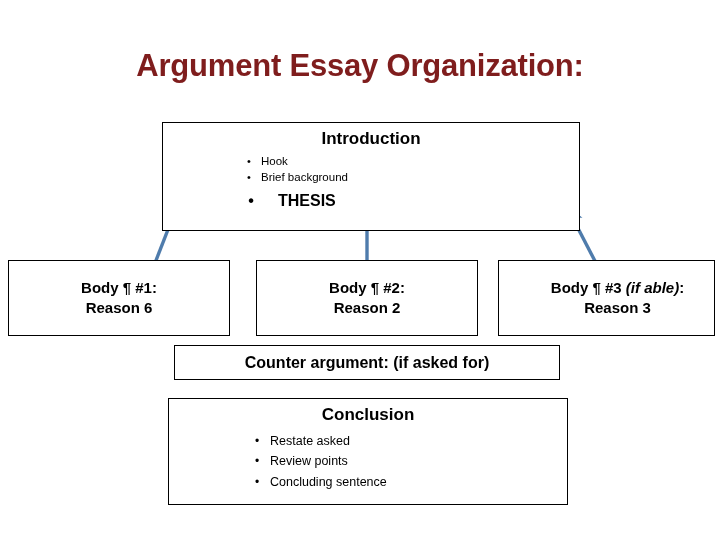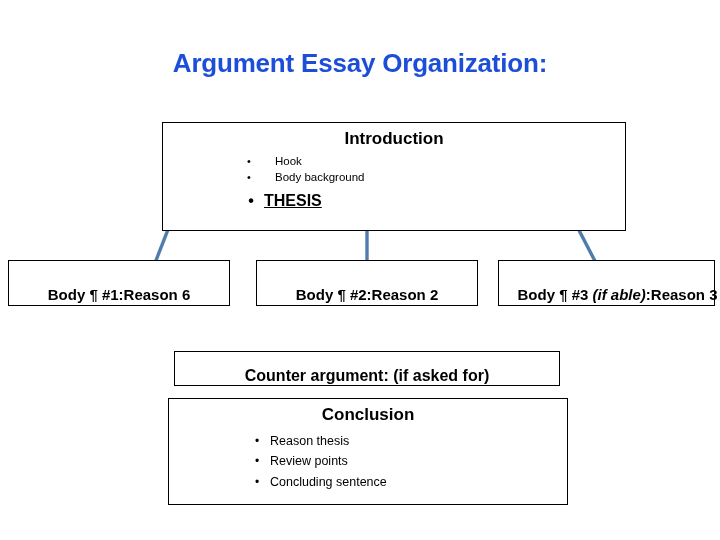--- a/index.html
+++ b/index.html
@@ -20,23 +20,23 @@
     background: #ffffff;
   }
 
   
   #title {
     position: absolute;
     left: 0;
     top: 48px;
     width: 720px;
     text-align: center;
-    font-size: 26px;
-    font-weight: bold;
-    color: #1d4ed8;
+    font-size: 31px;
+    font-weight: bold;
+    color: #7f1d1d;
     letter-spacing: -0.2px;
     white-space: nowrap;
   }
 
   
   .box {
     position: absolute;
     box-sizing: border-box;
     border: 1.5px solid #000000;
     background: #ffffff;
@@ -46,21 +46,21 @@
     text-align: center;
     font-size: 17px;
     font-weight: bold;
     line-height: 1.15;
   }
 
   
   #intro-box {
     left: 162px;
     top: 122px;
-    width: 464px;
+    width: 418px;
     height: 109px;
   }
   #intro-box .box-heading {
     margin-top: 6px;
   }
   .bullet-row {
     display: flex;
     align-items: baseline;
   }
   .bullet-mark {
@@ -77,69 +77,66 @@
   }
   #intro-list .small-row {
     font-size: 11.5px;
     line-height: 1.45;
   }
   #intro-list .small-row .bullet-mark {
     width: 16px;
     font-size: 11px;
   }
   #intro-list .small-row .bullet-text {
-    margin-left: 18px;
+    margin-left: 4px;
   }
   #intro-list .thesis-row {
     font-size: 16px;
     font-weight: bold;
     line-height: 1.5;
     margin-top: 3px;
     margin-left: 2px;
   }
   #intro-list .thesis-row .bullet-mark {
     width: 16px;
     font-size: 16px;
   }
   #intro-list .thesis-row .bullet-text {
-    margin-left: 5px;
-    text-decoration: underline;
+    margin-left: 19px;
   }
 
   
   .body-box {
     top: 260px;
-    height: 46px;
+    height: 76px;
     display: flex;
-    flex-direction: row;
+    flex-direction: column;
     justify-content: center;
-    align-items: flex-end;
   }
   .body-box .line {
     text-align: center;
     font-size: 15px;
     font-weight: bold;
     line-height: 1.35;
     white-space: nowrap;
   }
   #body-box-1 { left: 8px;   width: 222px; }
   #body-box-2 { left: 256px; width: 222px; }
   #body-box-3 { left: 498px; width: 217px; padding-left: 22px; }
   .ital { font-style: italic; }
 
   
   #counter-box {
     left: 174px;
     top: 345px;
     width: 386px;
     height: 35px;
     display: flex;
-    align-items: flex-end;
+    align-items: center;
     justify-content: center;
-    margin-top: 6px;
   }
   #counter-box .line {
     font-size: 16px;
     font-weight: bold;
     white-space: nowrap;
   }
 
   
   #conclusion-box {
     left: 168px;
@@ -196,21 +193,21 @@
 
   <div class="box" id="intro-box">
     <div class="box-heading">Introduction</div>
     <div id="intro-list">
       <div class="bullet-row small-row">
         <span class="bullet-mark">•</span>
         <span class="bullet-text">Hook</span>
       </div>
       <div class="bullet-row small-row">
         <span class="bullet-mark">•</span>
-        <span class="bullet-text">Body background</span>
+        <span class="bullet-text">Brief background</span>
       </div>
       <div class="bullet-row thesis-row">
         <span class="bullet-mark">•</span>
         <span class="bullet-text">THESIS</span>
       </div>
     </div>
   </div>
 
   <div class="box body-box" id="body-box-1">
     <div class="line">Body ¶ #1:</div>
@@ -229,21 +226,21 @@
 
   <div class="box" id="counter-box">
     <div class="line">Counter argument: (if asked for)</div>
   </div>
 
   <div class="box" id="conclusion-box">
     <div class="box-heading">Conclusion</div>
     <div id="conclusion-list">
       <div class="bullet-row small-row">
         <span class="bullet-mark">•</span>
-        <span class="bullet-text">Reason thesis</span>
+        <span class="bullet-text">Restate asked</span>
       </div>
       <div class="bullet-row small-row">
         <span class="bullet-mark">•</span>
         <span class="bullet-text">Review points</span>
       </div>
       <div class="bullet-row small-row">
         <span class="bullet-mark">•</span>
         <span class="bullet-text">Concluding sentence</span>
       </div>
     </div>

